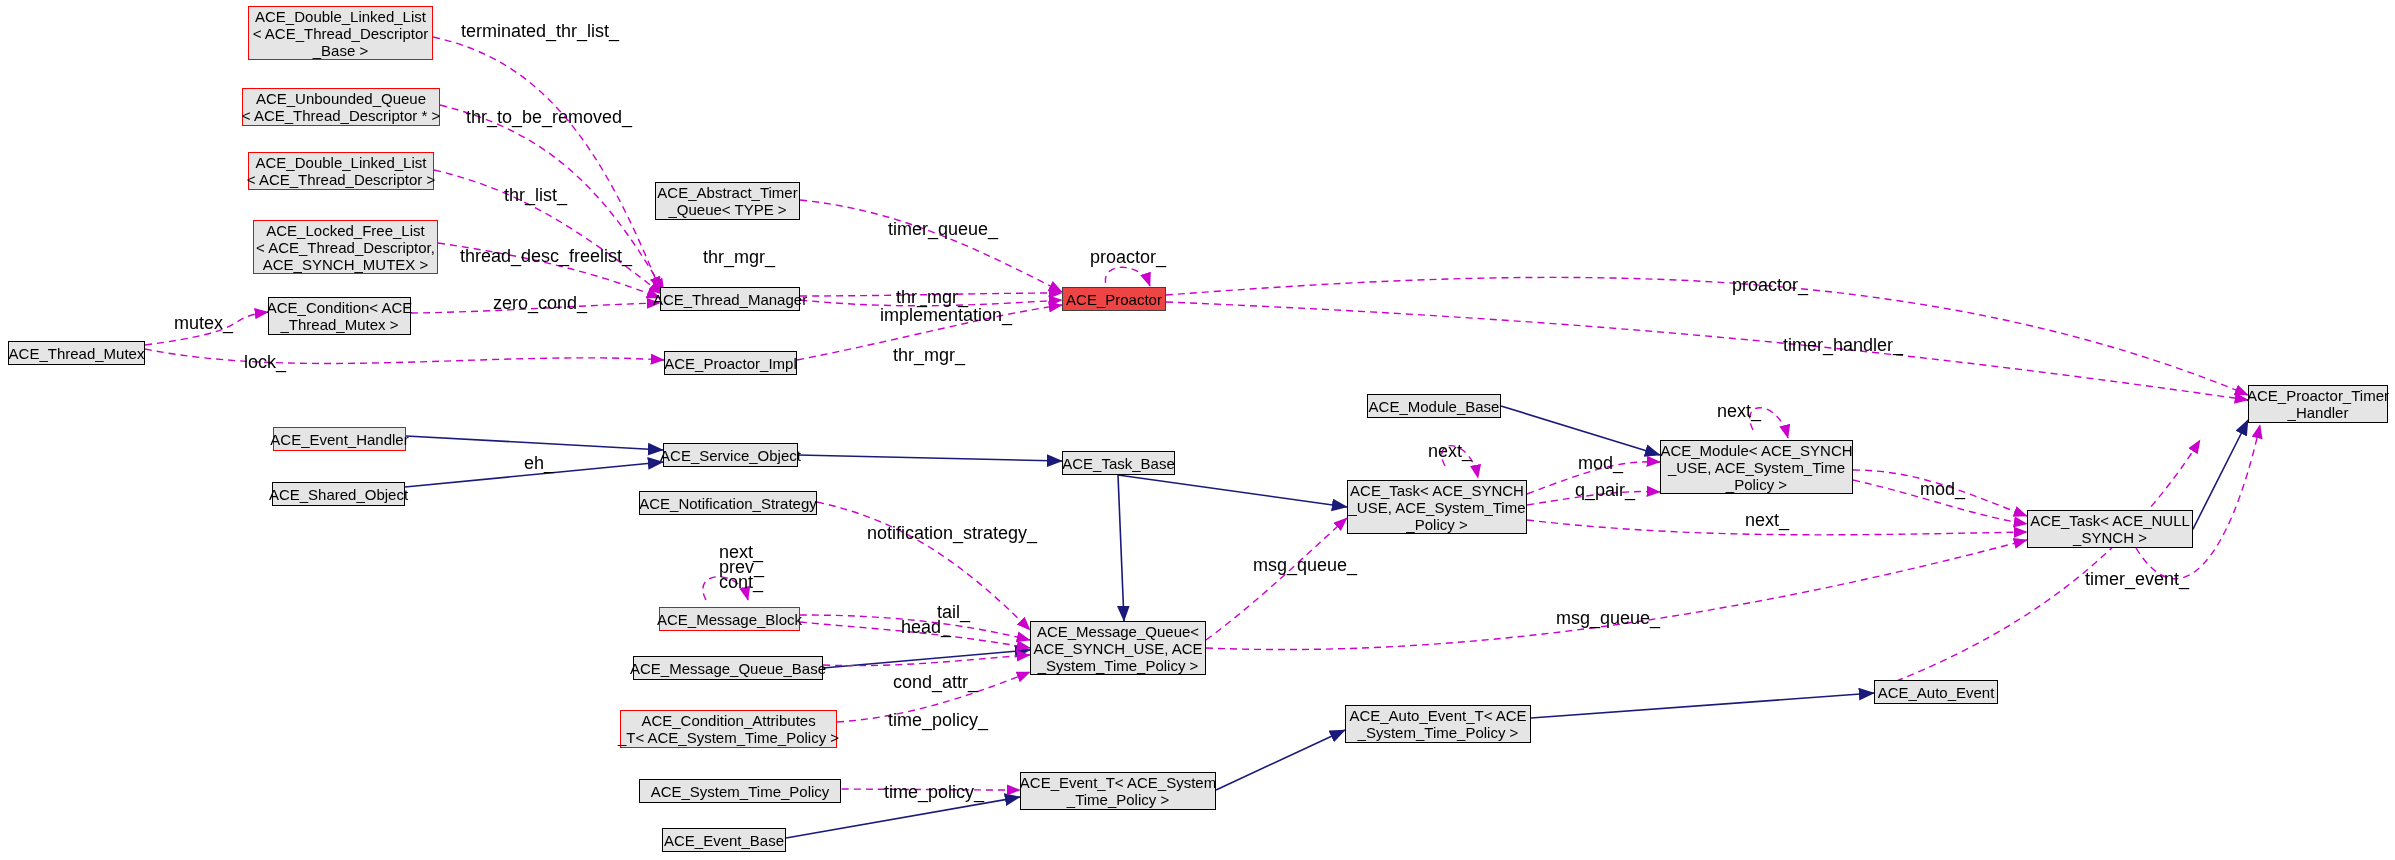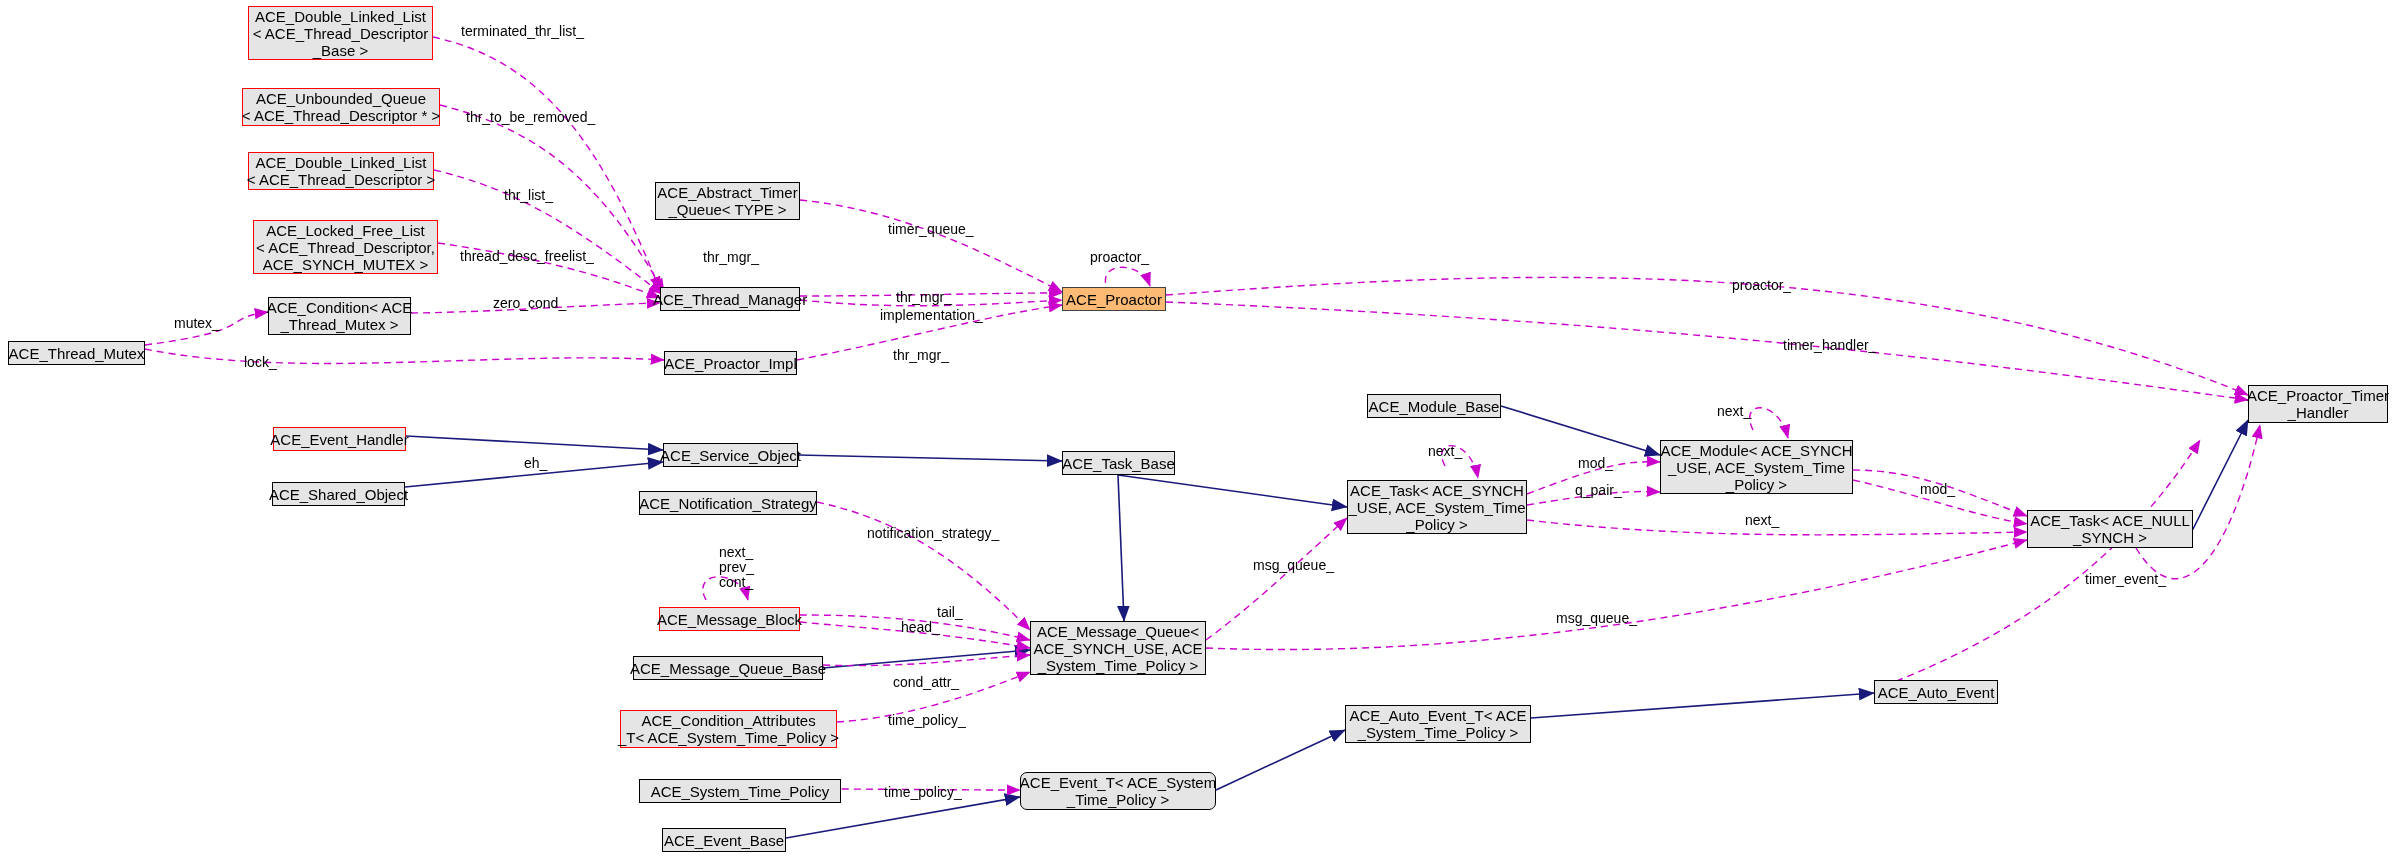--- a/index.html
+++ b/index.html
@@ -2,23 +2,23 @@
 <html><head>
 <meta charset="utf-8">
 <style>
   html,body{margin:0;padding:0;background:#ffffff;}
   body{font-family:"Liberation Sans",sans-serif;}
   #canvas{position:relative;width:2395px;height:860px;background:#ffffff;overflow:hidden;}
   .node{position:absolute;box-sizing:border-box;border:1px solid #000;background:#e5e5e5;
         font-size:15px;line-height:17px;color:#000;text-align:center;
         display:flex;align-items:center;justify-content:center;padding:1px 3px;}
   .node.red{border-color:#ff0000;}
-  .node.grey{background:#fdba74;border-color:#404040;}
+  .node.grey{background:#ef4444;border-color:#404040;}
   .node span{display:block;white-space:pre;}
-  .elabel{position:absolute;font-size:14px;line-height:15px;color:#000;white-space:pre;}
+  .elabel{position:absolute;font-size:18px;line-height:15px;color:#000;white-space:pre;}
   svg{position:absolute;left:0;top:0;width:2395px;height:860px;overflow:visible;}
 </style>
 </head>
 <body>
 
 <div id="canvas">
 
   <svg>
     <defs>
       <marker id="arrI" markerWidth="11" markerHeight="11" refX="9.5" refY="4" orient="auto">
@@ -172,21 +172,21 @@
   <div class="node" style="left:1345px;top:705px;width:186px;height:38px;">
       <span>ACE_Auto_Event_T&lt; ACE
 _System_Time_Policy &gt;</span>
     </div>
   <div class="node" style="left:1874px;top:680px;width:124px;height:24px;">
       <span>ACE_Auto_Event</span>
     </div>
   <div class="node" style="left:639px;top:779px;width:202px;height:24px;">
       <span>ACE_System_Time_Policy</span>
     </div>
-  <div class="node" style="left:1020px;top:772px;width:196px;height:38px;border-radius:7px;">
+  <div class="node" style="left:1020px;top:772px;width:196px;height:38px;">
       <span>ACE_Event_T&lt; ACE_System
 _Time_Policy &gt;</span>
     </div>
   <div class="node" style="left:662px;top:828px;width:124px;height:24px;">
       <span>ACE_Event_Base</span>
     </div>
 
   <div class="elabel" style="left:461px;top:24px;">terminated_thr_list_</div>
   <div class="elabel" style="left:466px;top:110px;">thr_to_be_removed_</div>
   <div class="elabel" style="left:504px;top:188px;">thr_list_</div>

